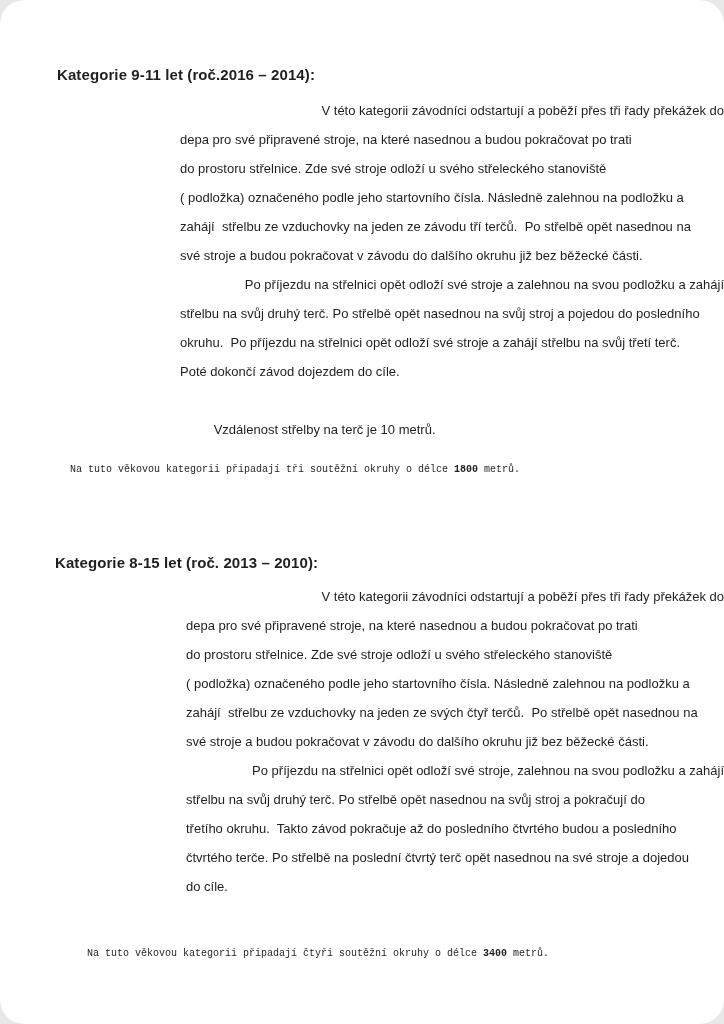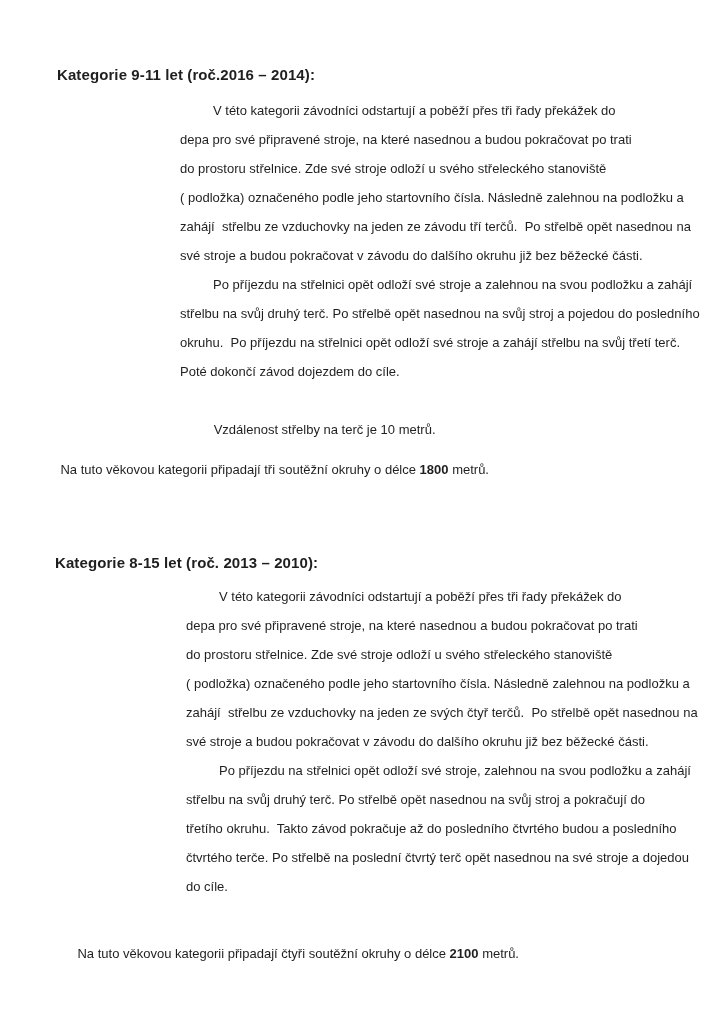--- a/index.html
+++ b/index.html
@@ -1,15 +1,15 @@
 <!DOCTYPE html>
 <html><head>
 <meta charset="utf-8">
 <style>
-  * { margin: 0; padding: 0; box-sizing: border-box; }
+  * { margin: 0; padding: 0; box-sizing: border-box; border-radius: 24px; }
   html, body { background: #e8e8e8; }
   .page {
     position: relative;
     width: 724px;
     height: 1024px;
     background: #ffffff;
     overflow: hidden;
     font-family: "Liberation Sans", "DejaVu Sans", sans-serif;
     color: #1f1f1f;
   }
@@ -22,27 +22,28 @@
   .heading-1 { margin: 66px 0 0 57px; }
   .heading-2 { margin: 54px 0 0 55px; }
   .body-block { font-size: 13px; }
   .block-1 { margin: 13px 0 0 180px; }
   .block-2 { margin: 11px 0 0 186px; }
   .line {
     white-space: pre;
     line-height: 29px;
     height: 29px;
   }
-  .line.first { padding-left: 33px; }
+  .line.first { padding-left: 33px; text-align: right; }
   .line.distance { padding-left: 12px; }
   .line strong { font-weight: normal; }
   .summary-line {
-    font-size: 13px;
+    font-size: 10px;
     line-height: 20px;
     white-space: pre;
+    font-family: Liberation Mono, monospace;
   }
   .summary-1 { margin: 25px 0 0 46px; }
   .summary-2 { margin: 23px 0 0 63px; }
 </style>
 </head>
 <body>
 
 <div class="page" style="background: rgb(255, 255, 255); color: rgb(31, 31, 31);">
 
   <div class="doc-heading heading-1">Kategorie 9-11 let (roč.2016 – 2014):</div>
@@ -91,16 +92,16 @@
       <div class="line first">Po příjezdu na střelnici opět odloží své stroje, zalehnou na svou podložku a zahájí</div>
       <div class="line">střelbu na svůj druhý terč. Po střelbě opět nasednou na svůj stroj a pokračují do</div>
       <div class="line">třetího okruhu.  Takto závod pokračuje až do posledního čtvrtého budou a posledního</div>
       <div class="line">čtvrtého terče. Po střelbě na poslední čtvrtý terč opět nasednou na své stroje a dojedou</div>
       <div class="line">do cíle.</div>
     </div>
 
   </div>
 
   <div class="summary-line summary-2">
-    <span>Na tuto věkovou kategorii připadají čtyři soutěžní okruhy o délce </span><strong>2100</strong><span> metrů.</span>
+    <span>Na tuto věkovou kategorii připadají čtyři soutěžní okruhy o délce </span><strong>3400</strong><span> metrů.</span>
   </div>
 
 </div>
 
 </body></html>

